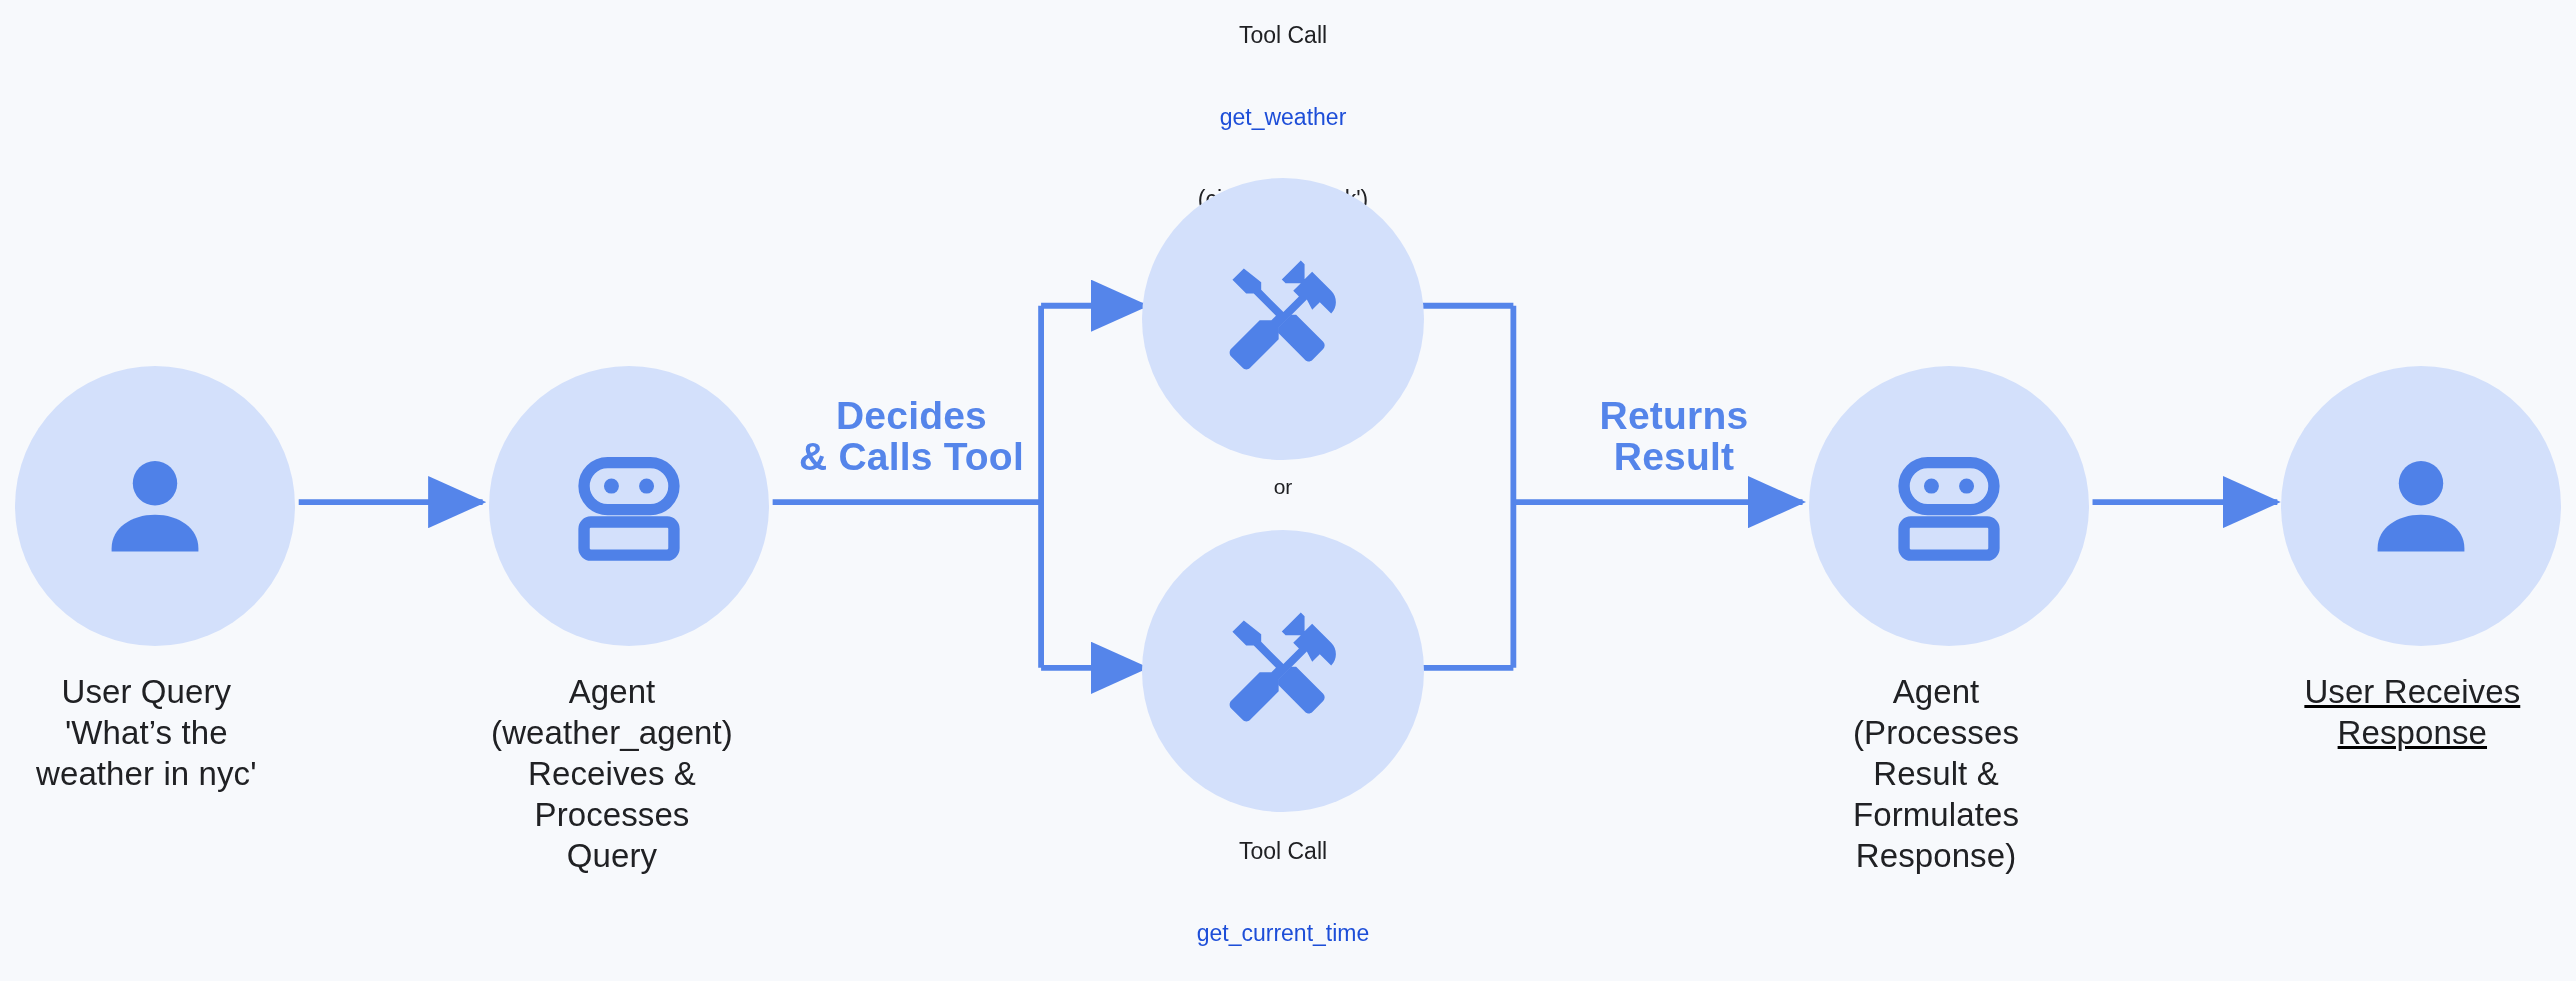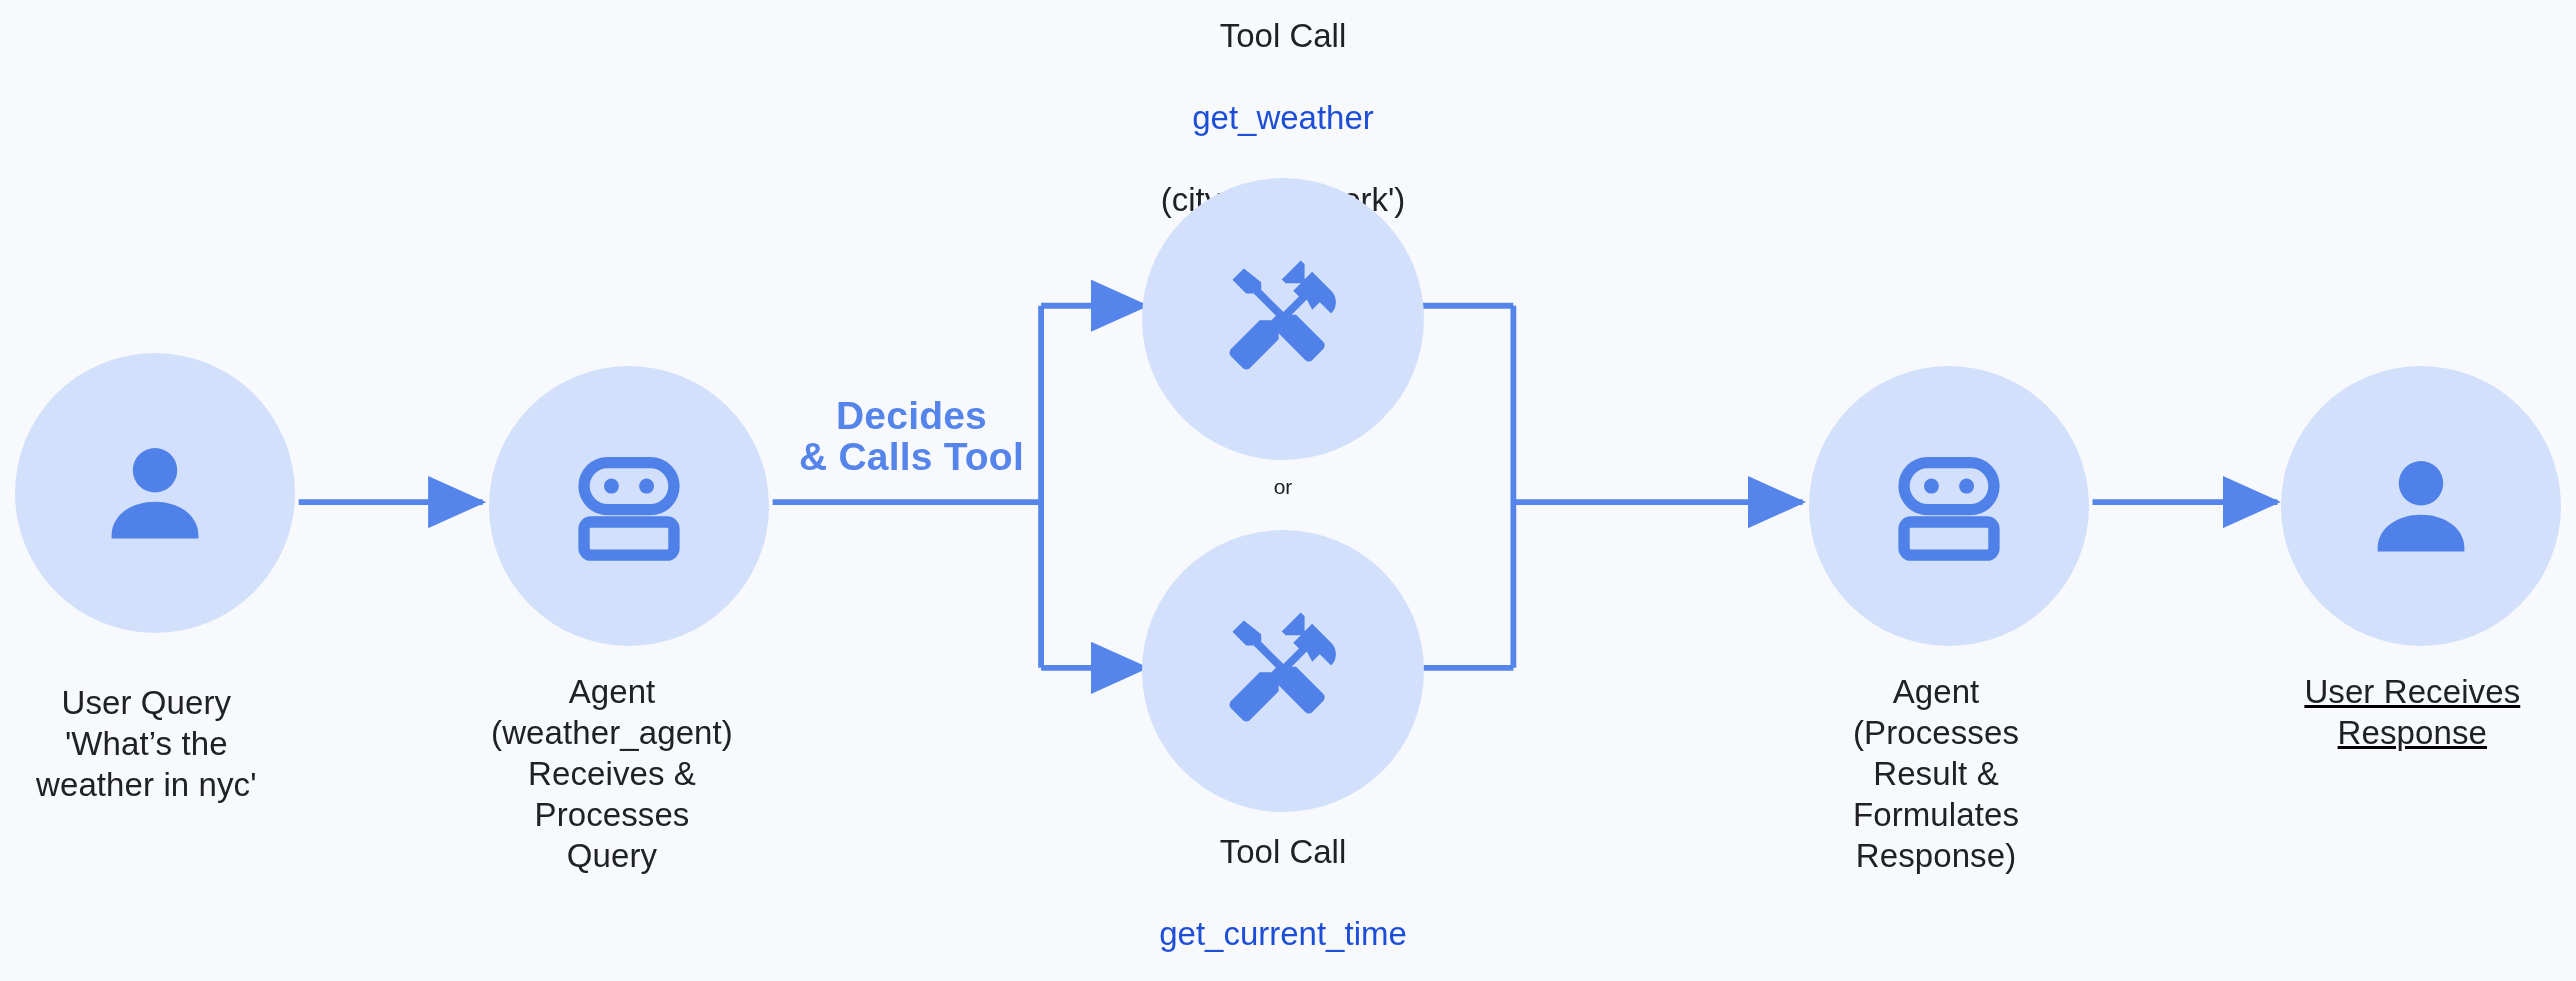--- a/index.html
+++ b/index.html
@@ -59,21 +59,21 @@
     text-align: center;
     color: #202124;
     font-size: 21px;
     line-height: 38px;
     font-weight: 400;
   }
   .toolcap {
     position: absolute;
     text-align: center;
     color: #202124;
-    font-size: 33px;
+    font-size: 23px;
     line-height: 41px;
     font-weight: 400;
     white-space: pre-line;
   }
 
   
   #wires {
     position: absolute;
     left: 0; top: 0;
     width: 2576px;
@@ -107,21 +107,21 @@
 
     <line x1="1705" y1="806" x2="1826" y2="806" stroke="#5585ea" stroke-width="7"></line>
 
     <line x1="1826" y1="369" x2="1826" y2="806" stroke="#5585ea" stroke-width="7"></line>
 
     <line x1="1826" y1="606" x2="2175" y2="606" stroke="#5585ea" stroke-width="7" marker-end="url(#arrowhead)"></line>
 
     <line x1="2525" y1="606" x2="2748" y2="606" stroke="#5585ea" stroke-width="7" marker-end="url(#arrowhead)"></line>
   </svg>
 
-  <div class="node" style="left:15px; top:353px; width:280px;gap:24px;">
+  <div class="node" style="left:15px; top:366px; width:280px;">
     <div class="circle" style="width:280px;height:280px;">
       <span>
         <svg width="124" height="124" viewBox="0 0 24 24" fill="#4f81e8">
           <circle cx="12" cy="7.6" r="4.3"></circle>
           <path d="M3.6 20.2c0-3.9 3.8-6.5 8.4-6.5s8.4 2.6 8.4 6.5v0.6H3.6z"></path>
         </svg>
       </span>
     </div>
     <div class="caption" style="margin-top:25px; width:315px; margin-left:-17.4px;">User Query
 'What’s the
@@ -175,20 +175,22 @@
           <path d="M17.34 10.19l1.41-1.41 2.12 2.12c1.17-1.17 1.17-3.07 0-4.24l-3.54-3.54-1.41 1.41V1.71l-0.7-0.71-3.54 3.54 0.71 0.71h2.83l-1.41 1.41 1.06 1.06-2.89 2.89-4.13-4.13V5.06L4.62 2.5 2.5 4.62l2.56 2.56h1.41l4.13 4.13-0.85 0.85H7.57l-5.3 5.3c-0.39 0.39-0.39 1.02 0 1.41l2.12 2.12c0.39 0.39 1.02 0.39 1.41 0l5.3-5.3v-2.17l5.24-5.24z"></path>
         </svg>
       </span>
     </div>
   </div>
 
   <div class="toolcap" style="left:1117px; top:831px; width:332px;"><span>Tool Call</span><br>
     <span class="fn" style="color:#1d4ed8;">get_current_time</span>
   </div>
 
+  <div class="edge-label" style="left:1558px; top:395px; width:232px;">Returns
+Result</div>
 
   <div class="node" style="left:1809px; top:366px; width:280px;">
     <div class="circle" style="width:280px;height:280px;">
       <span>
         <svg width="124" height="124" viewBox="0 0 24 24" fill="none">
           <rect x="3.3" y="3.6" width="17.4" height="9.1" rx="4.55" stroke="#4f81e8" stroke-width="2.2"></rect>
           <circle cx="8.6" cy="8.15" r="1.45" fill="#4f81e8"></circle>
           <circle cx="15.4" cy="8.15" r="1.45" fill="#4f81e8"></circle>
           <rect x="3.3" y="15.1" width="17.4" height="6.4" rx="1.3" stroke="#4f81e8" stroke-width="2.2"></rect>
         </svg>

